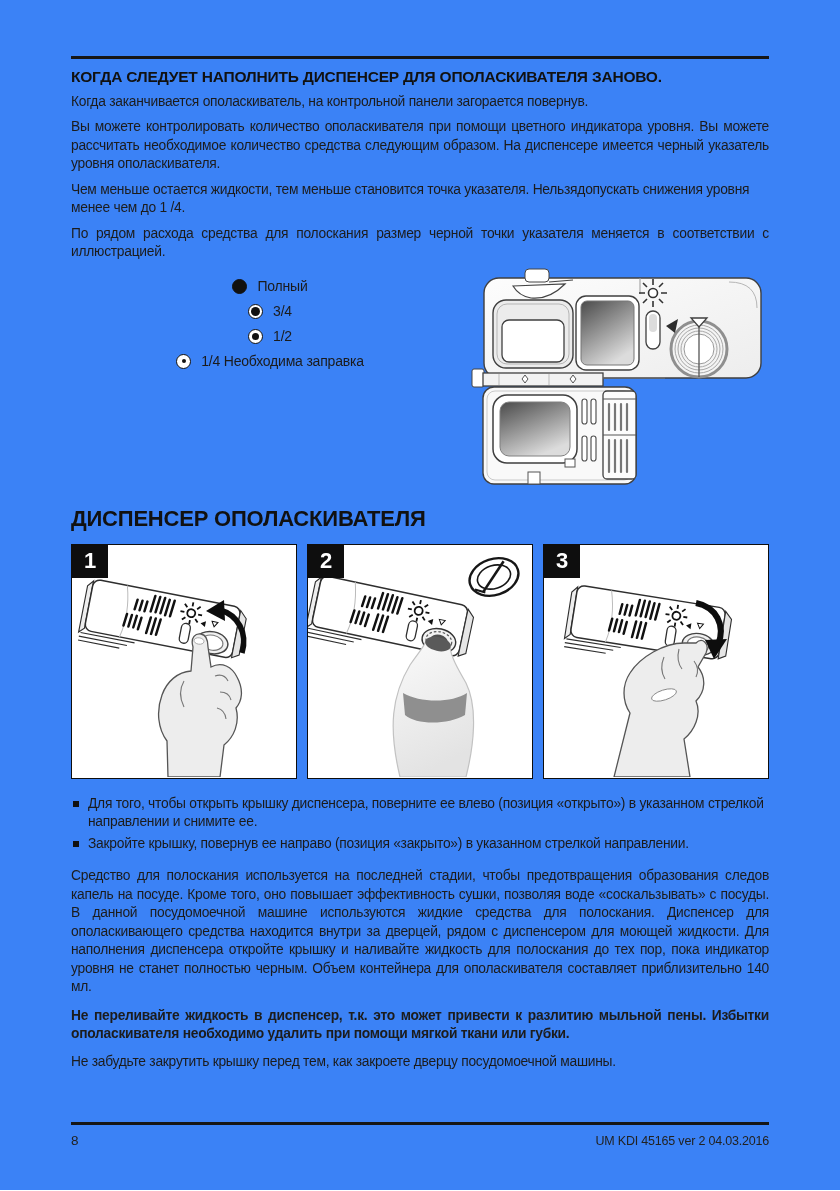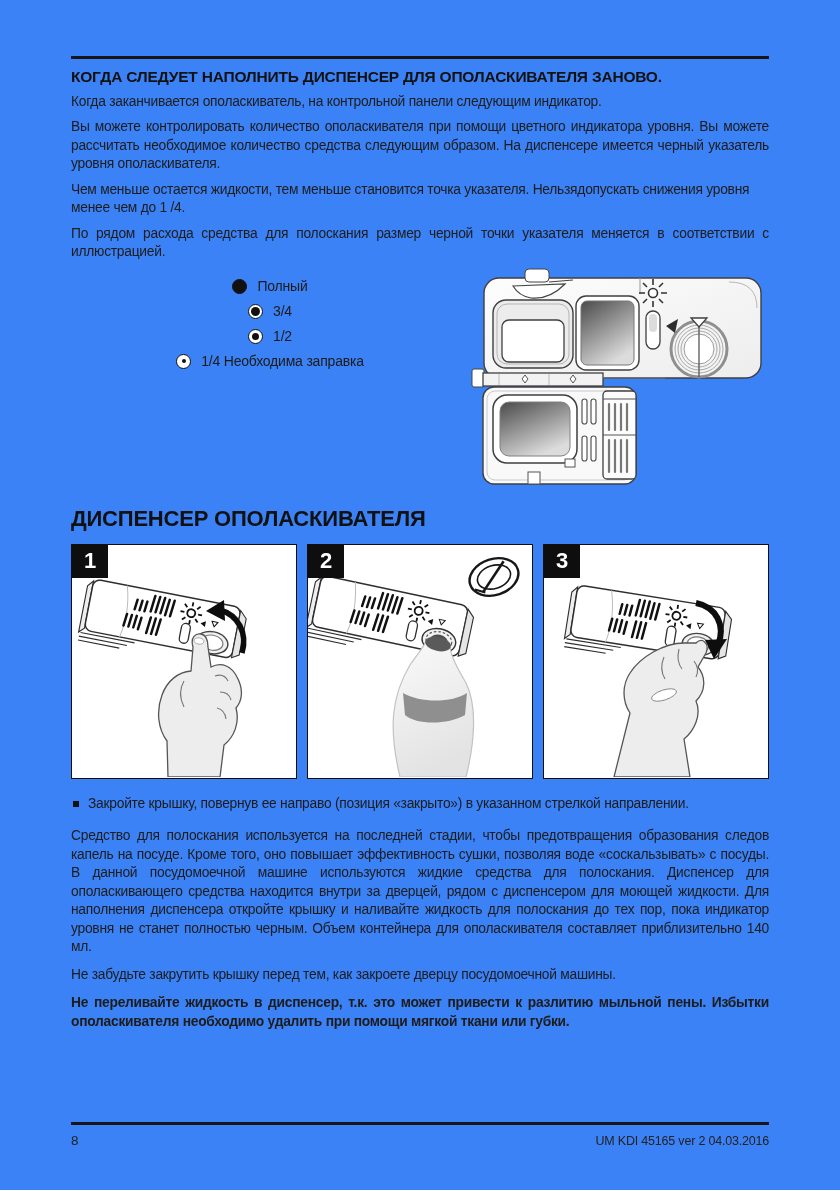--- a/index.html
+++ b/index.html
@@ -56,21 +56,21 @@
 </head>
 <body>
 
 <div class="page">
   <div class="content">
 
     <hr class="rule rule-top">
 
     <h1 class="sec">КОГДА СЛЕДУЕТ НАПОЛНИТЬ ДИСПЕНСЕР ДЛЯ ОПОЛАСКИВАТЕЛЯ ЗАНОВО.</h1>
 
-    <p class="body">Когда заканчивается ополаскиватель, на контрольной панели следующим индикатор.</p>
+    <p class="body">Когда заканчивается ополаскиватель, на контрольной панели загорается повернув.</p>
     <p class="body justify">Вы можете контролировать количество ополаскивателя при помощи цветного индикатора уровня. Вы можете рассчитать необходимое количество средства следующим образом. На диспенсере имеется черный указатель уровня ополаскивателя.</p>
     <p class="body">Чем меньше остается жидкости, тем меньше становится точка указателя. Нельзядопускать снижения уровня менее чем до 1 /4.</p>
     <p class="body justify">По рядом расхода средства для полоскания размер черной точки указателя меняется в соответствии с иллюстрацией.</p>
 
     <div class="levels-row">
       <div class="levels">
         <div class="level-item">
           <span class="level-dot" data-fill="full"></span>
           <span>Полный</span>
         </div>
@@ -284,26 +284,27 @@
           <g>
             <path d="M152,98 C158,92 166,98 162,108 L154,122 C162,132 162,146 152,156 C158,170 150,186 140,194 L146,232 L70,232 L86,168 C78,156 78,140 86,128 C96,112 120,98 140,98 Z" fill="#ededed" stroke="#555" stroke-width="1.3"></path>
             <path d="M120,112 q-5,12 1,22 M135,104 q-3,12 3,20 M150,116 q6,8 2,16" stroke="#777" fill="none" stroke-width="1.1"></path>
             <ellipse cx="120" cy="150" rx="13" ry="5" fill="#fff" stroke="#888" stroke-width="0.9" transform="rotate(-18 120 150)"></ellipse>
           </g>
         </svg>
       </div>
     </div>
 
     <div class="bullets">
+      <div class="bullet">Для того, чтобы открыть крышку диспенсера, поверните ее влево (позиция «открыто») в указанном стрелкой направлении и снимите ее.</div>
       <div class="bullet">Закройте крышку, повернув ее направо (позиция «закрыто») в указанном стрелкой направлении.</div>
     </div>
 
     <p class="body justify" style="margin-top:14px;">Средство для полоскания используется на последней стадии, чтобы предотвращения образования следов капель на посуде. Кроме того, оно повышает эффективность сушки, позволяя воде «соскальзывать» с посуды. В данной посудомоечной машине используются жидкие средства для полоскания. Диспенсер для ополаскивающего средства находится внутри за дверцей, рядом с диспенсером для моющей жидкости. Для наполнения диспенсера откройте крышку и наливайте жидкость для полоскания до тех пор, пока индикатор уровня не станет полностью черным. Объем контейнера для ополаскивателя составляет приблизительно 140 мл.</p>
+    <p class="body justify bold" style="margin-top:10px;">Не переливайте жидкость в диспенсер, т.к. это может привести к разлитию мыльной пены. Избытки ополаскивателя необходимо удалить при помощи мягкой ткани или губки.</p>
     <p class="body" style="margin-top:9px;">Не забудьте закрутить крышку перед тем, как закроете дверцу посудомоечной машины.</p>
-    <p class="body justify bold" style="margin-top:10px;">Не переливайте жидкость в диспенсер, т.к. это может привести к разлитию мыльной пены. Избытки ополаскивателя необходимо удалить при помощи мягкой ткани или губки.</p>
 
   </div>
 
   <div class="footer">
     <hr class="rule">
     <div class="footer-row">
       <span class="page-num">8</span>
       <span class="doc-ref">UM KDI 45165 ver 2 04.03.2016</span>
     </div>
   </div>

